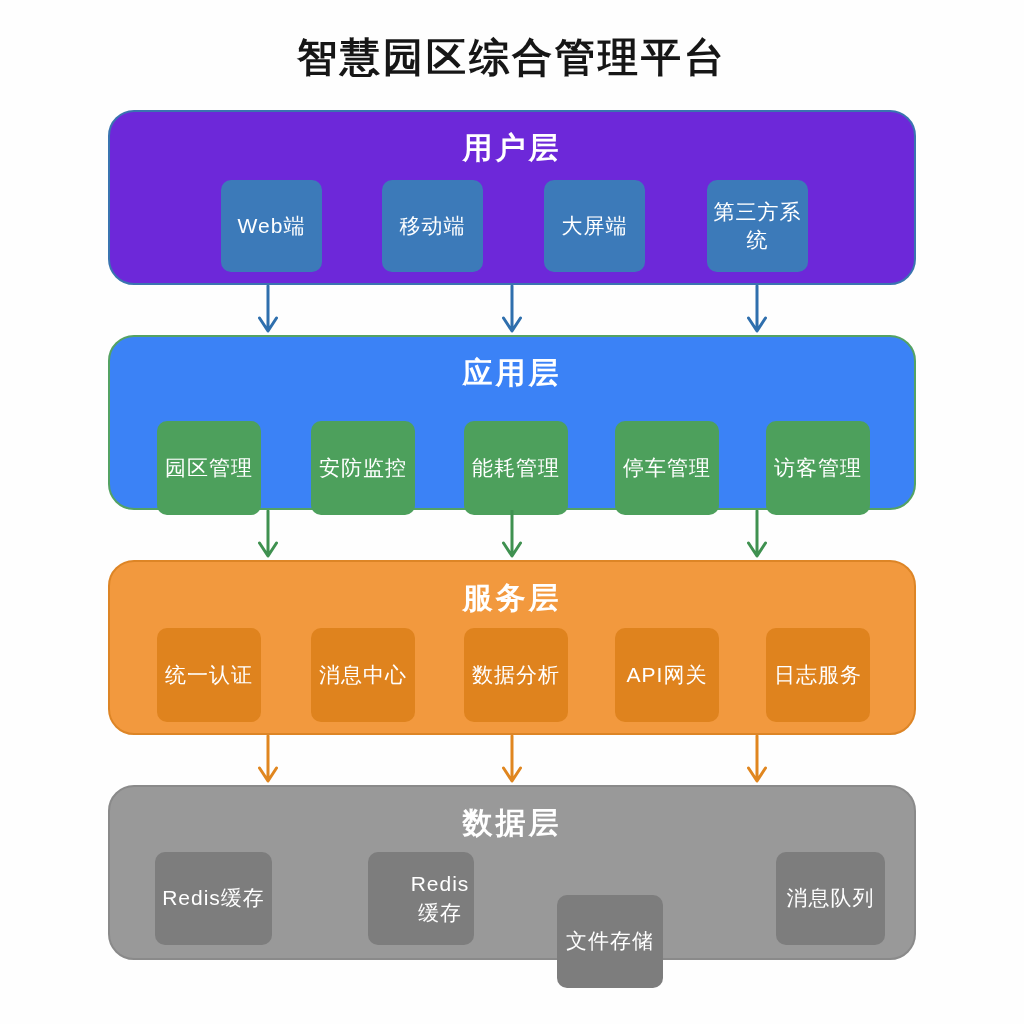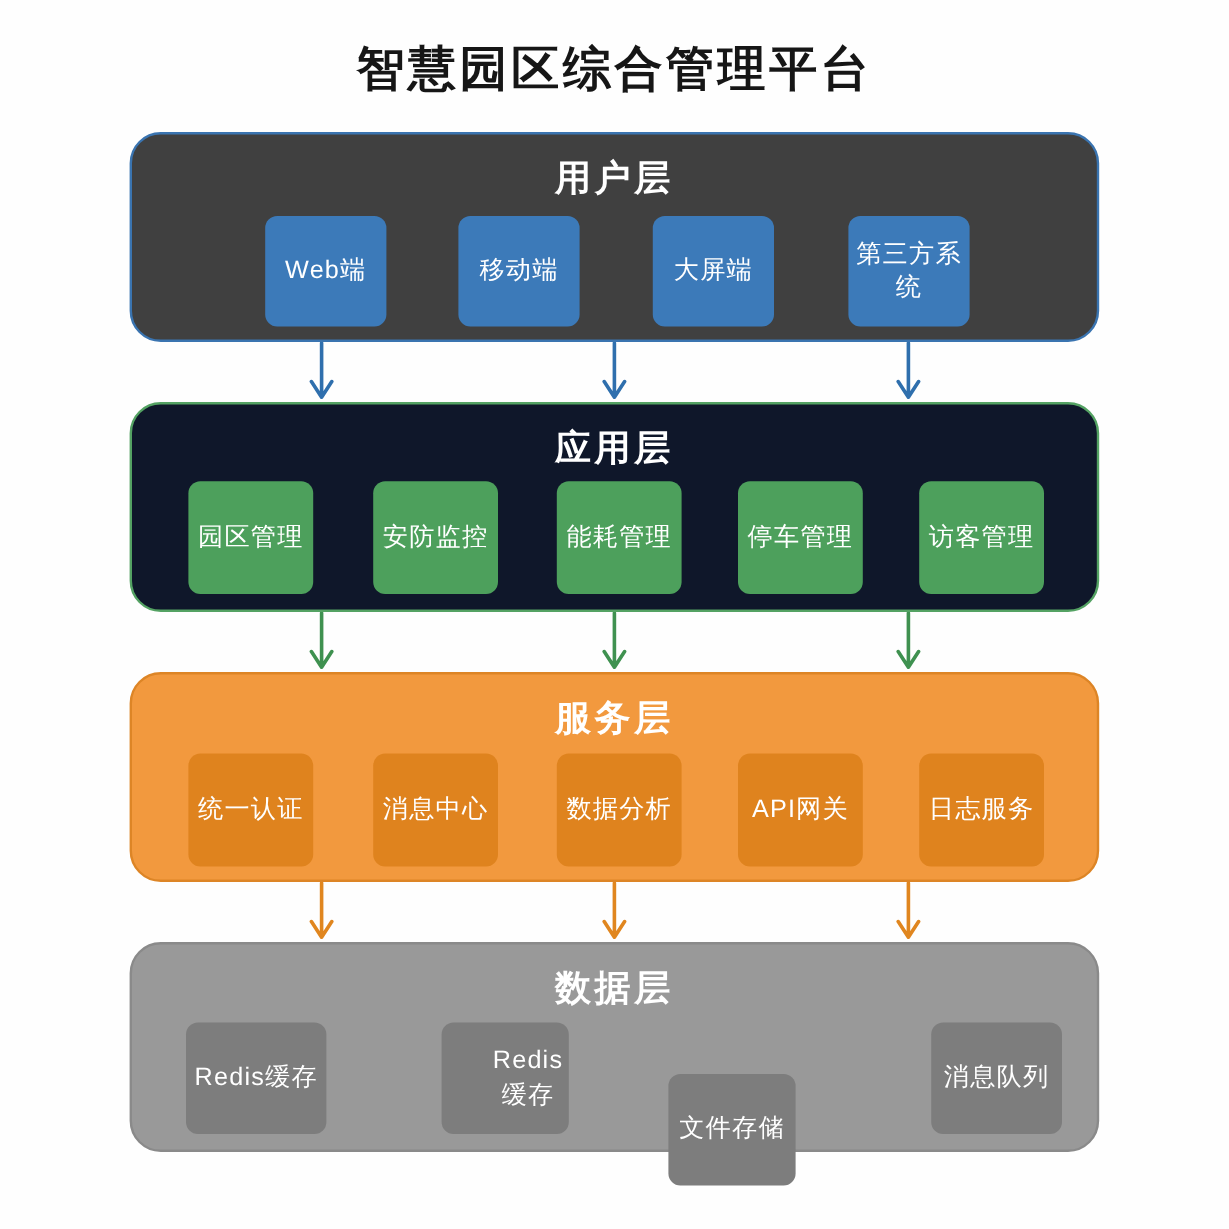--- a/index.html
+++ b/index.html
@@ -28,22 +28,22 @@
     color: #161616;
   }
   .layer {
     position: absolute;
     left: 108px;
     width: 808px;
     height: 175px;
     border-radius: 26px;
     box-sizing: border-box;
   }
-  .layer-0 { top: 110px; background: #404040; border: 2px solid #3a74b0; padding-left: 48px; }
-  .layer-1 { top: 335px; background: #0f172a; border: 2px solid #54a263; }
+  .layer-0 { top: 110px; background: #6d28d9; border: 2px solid #3a74b0; padding-left: 48px; }
+  .layer-1 { top: 335px; background: #3b82f6; border: 2px solid #54a263; }
   .layer-2 { top: 560px; background: #f2993e; border: 2px solid #dd8526; }
   .layer-3 { top: 785px; background: #999999; border: 2px solid #8a8a8a; }
 
   .layer-title {
     position: absolute;
     top: 16px;
     left: 0;
     width: 100%;
     text-align: center;
     font-size: 30px;
@@ -65,21 +65,21 @@
     letter-spacing: 1px;
     padding: 0 6px;
     box-sizing: border-box;
   }
   .layer-0 .box { background: #3c7ab9; top: 68px; height: 92px; }
   .l0-b0 { left: 111px; width: 101px; }
   .l0-b1 { left: 272px; width: 101px; }
   .l0-b2 { left: 434px; width: 101px; }
   .l0-b3 { left: 597px; width: 101px; }
 
-  .layer-1 .box { background: #4da05c; top: 64px; height: 94px; }
+  .layer-1 .box { background: #4da05c; top: 84px; height: 94px; }
   .layer-2 .box { background: #df831e; top: 66px; height: 94px; }
   .m-b0 { left: 47px;  width: 104px; }
   .m-b1 { left: 201px; width: 104px; }
   .m-b2 { left: 354px; width: 104px; }
   .m-b3 { left: 505px; width: 104px; }
   .m-b4 { left: 656px; width: 104px; }
 
   .layer-3 .box { background: #7d7d7d; top: 65px; height: 93px; }
   .l3-b0 { left: 45px;  width: 117px; }
   .l3-b1 { left: 258px; width: 106px; padding-left: 44px; }

